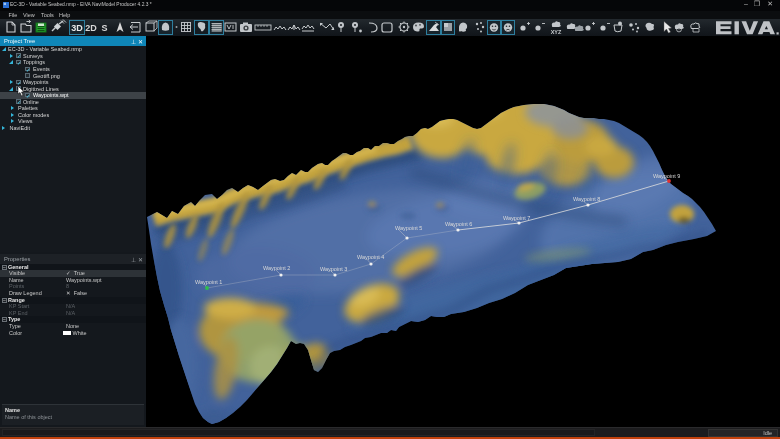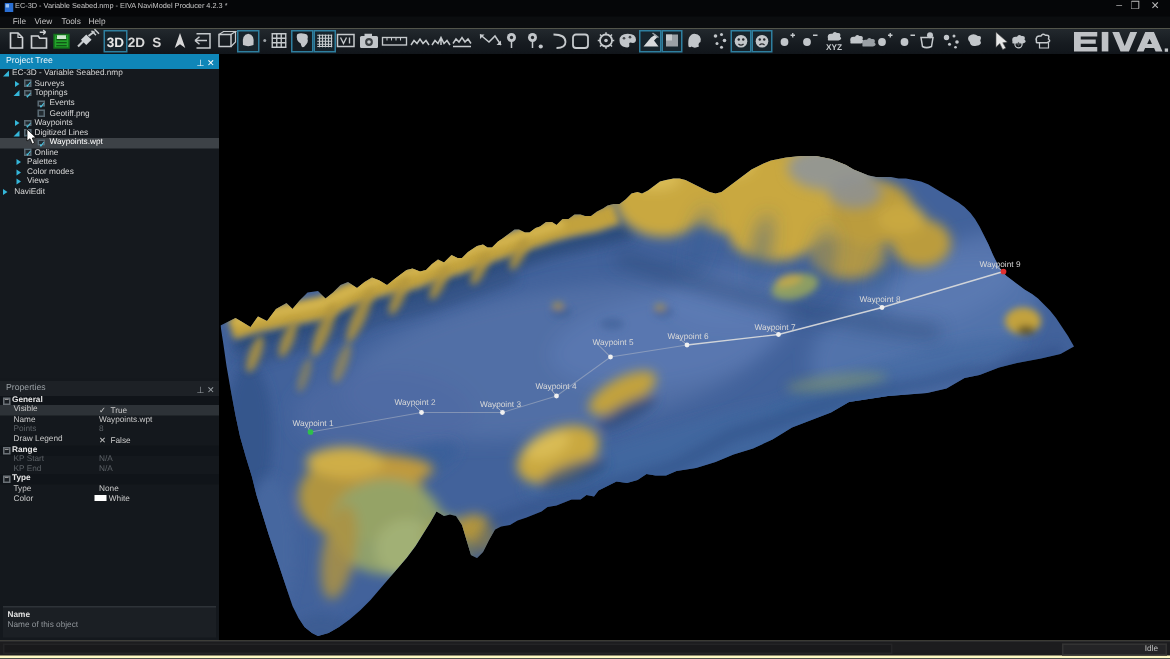--- a/index.html
+++ b/index.html
@@ -1,18 +1,18 @@
 <!DOCTYPE html>
 <html><head>
 <meta charset="utf-8">
 <style>
 * { margin:0; padding:0; box-sizing:border-box; }
 html,body { width:780px; height:439px; background:#000; overflow:hidden;
   font-family:"Liberation Sans", sans-serif; }
-#app { position:relative; width:780px; height:439px; background:#fef9c3; }
+#app { position:relative; width:780px; height:439px; background:#c2410c; }
 
 #titlebar { position:absolute; left:0; top:0; width:780px; height:12px; background:#050608; }
 #titlebar .ticon { position:absolute; left:2.5px; top:1.5px; width:6px; height:6px; }
 #titlebar .ttext { position:absolute; left:10px; top:2px; font-size:4.9px; color:#c8c8c8; letter-spacing:0px; }
 .winbtn { position:absolute; top:0px; color:#b8b8b8; font-size:7px; }
 
 #menubar { position:absolute; left:0; top:11px; width:780px; height:8px; background:#0b0d0f; color:#c4c4c4; font-size:5.5px; }
 #menubar span { position:absolute; top:0px; }
 
 #toolbar { position:absolute; left:0; top:19px; width:780px; height:17px;

